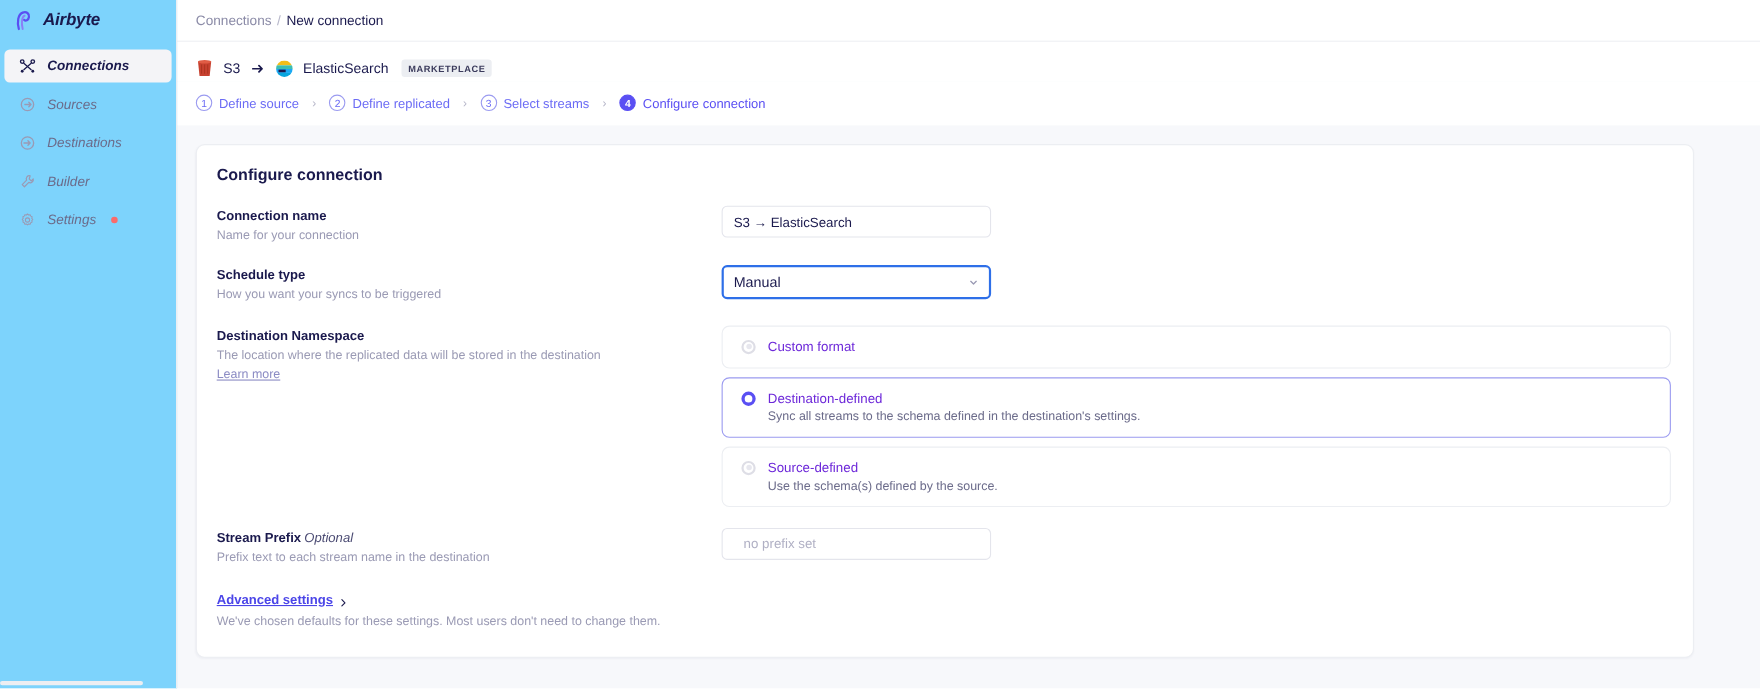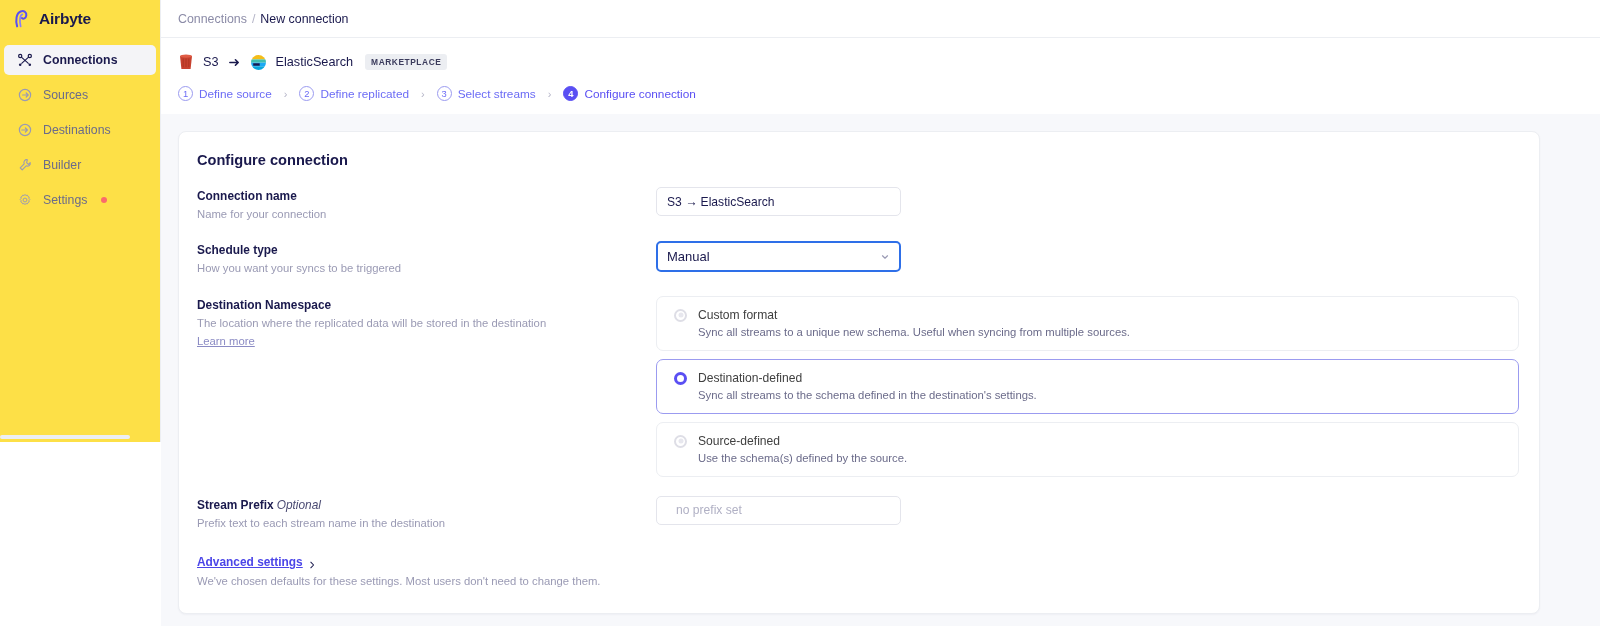--- a/index.html
+++ b/index.html
@@ -6,26 +6,27 @@
   html, body {
     width: 1600px; height: 626px;
     font-family: "Liberation Sans", sans-serif;
     background: #ffffff;
     overflow: hidden;
   }
   .app { display: flex; width: 1600px; height: 626px; }
 
   
   .sidebar {
-    width: 161px; height: 442px;
-    background: #fde047;
+    width: 161px; height: 626px;
+    background: #7dd3fc;
     border-right: 1px solid #eceef2;
     display: flex; flex-direction: column;
     position: relative;
     flex: none;
+    font-style: italic;
   }
   .logo-row {
     height: 37px;
     display: flex; align-items: center;
     padding: 0 0 0 11px;
     gap: 7px;
   }
   .logo-mark { width: 21px; height: 21px; flex: none; }
   .logo-text {
     font-size: 15.5px; font-weight: 700;
@@ -188,21 +189,21 @@
     position: relative;
   }
   .rdot::after {
     content: ""; position: absolute;
     left: 50%; top: 50%; transform: translate(-50%,-50%);
     width: 5px; height: 5px; border-radius: 50%;
     background: #e7e7ee;
   }
   .radio-card.sel .rdot { border-color: #5a4ff3; border-width: 3px; }
   .radio-card.sel .rdot::after { background: #ffffff; width: 4px; height: 4px; }
-  .rtitle { font-size: 12.1px; color: #404040; }
+  .rtitle { font-size: 12.1px; color: #6d28d9; }
   .rdesc { font-size: 11.3px; color: #6b6b8a; margin-top: 4px; }
 
   .mt-gap { margin-top: 19px; }
   .adv-row { margin-top: 21px; }
   .adv-link {
     font-size: 11.9px; font-weight: 700; color: #4b45e8;
     text-decoration: underline; cursor: pointer;
     display: inline-flex; align-items: flex-end; gap: 5px;
   }
   .adv-chev { width: 8px; height: 8px; }
@@ -366,21 +367,20 @@
             <div class="fdesc">The location where the replicated data will be stored in the destination</div>
             <span class="flink-inline">Learn more</span>
           </div>
           <div class="fright">
             <div class="radio-list">
 
               <div class="radio-card">
                 <span class="rdot"></span>
                 <div>
                   <div class="rtitle">Custom format</div>
-                  <div class="rdesc">Sync all streams to a unique new schema. Useful when syncing from multiple sources.</div>
                 </div>
               </div>
 
               <div class="radio-card sel">
                 <span class="rdot"></span>
                 <div>
                   <div class="rtitle">Destination-defined</div>
                   <div class="rdesc">Sync all streams to the schema defined in the destination's settings.</div>
                 </div>
               </div>

